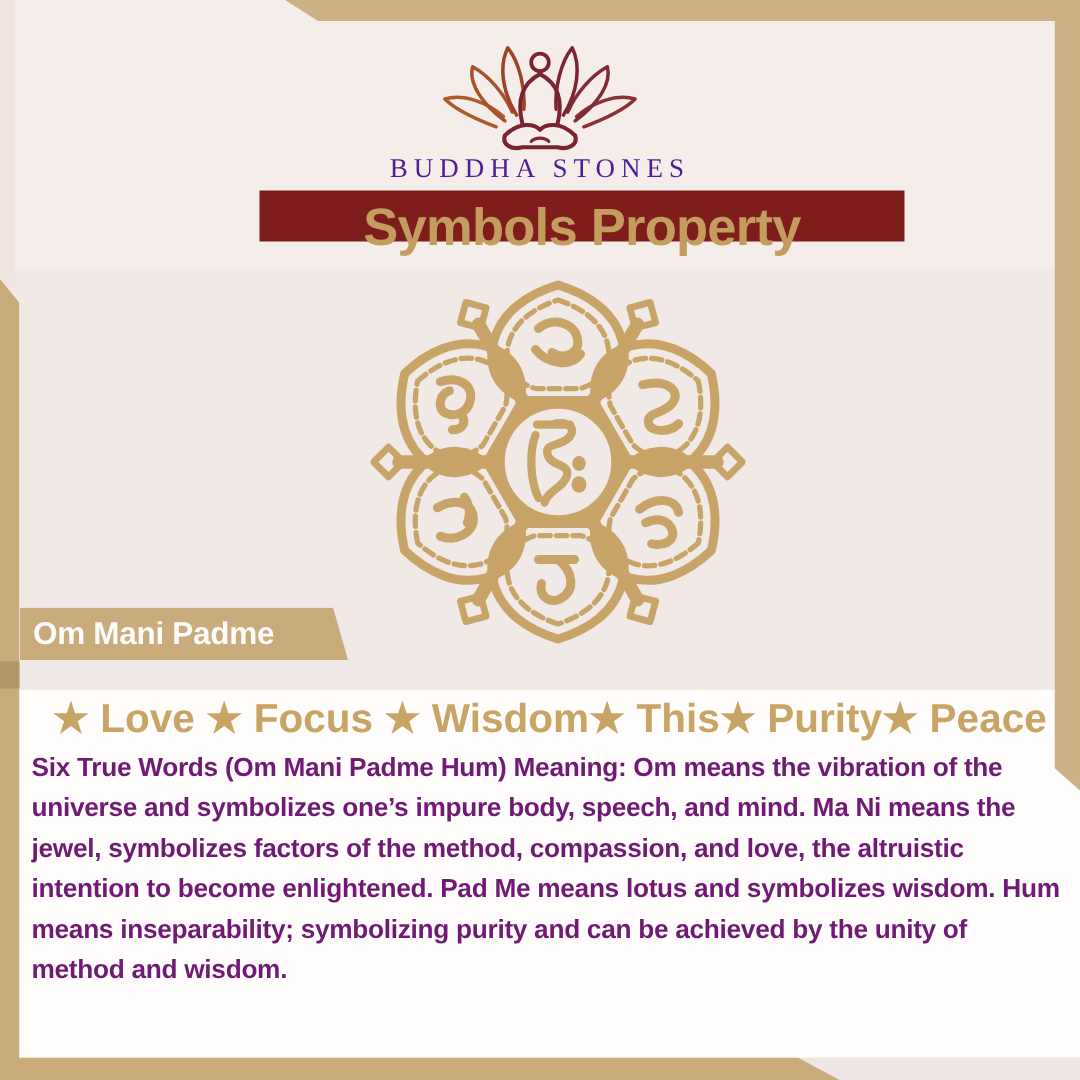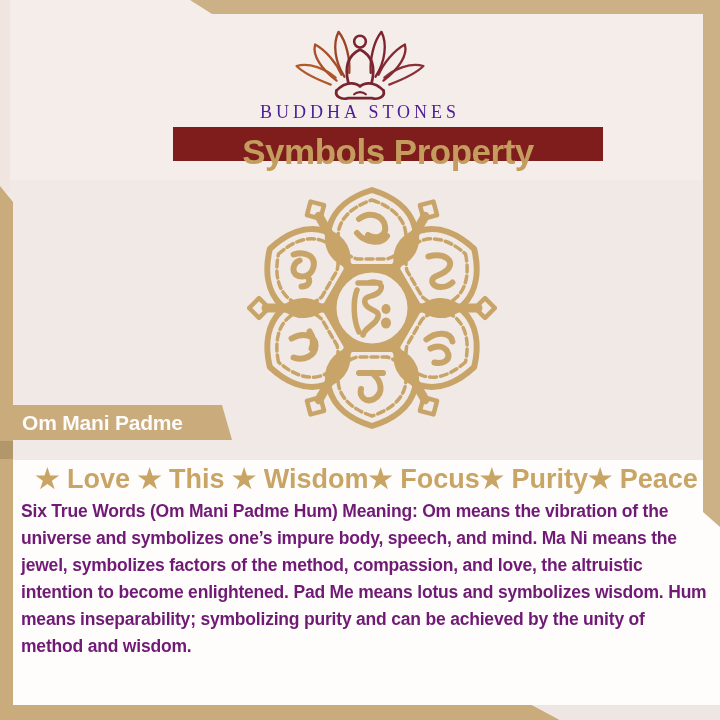--- a/index.html
+++ b/index.html
@@ -201,17 +201,17 @@
       <ellipse cx="14" cy="1" rx="4.5" ry="5" fill="#c8a468" stroke="none"></ellipse>
       <ellipse cx="14" cy="15" rx="5" ry="5.5" fill="#c8a468" stroke="none"></ellipse>
     </g>
   </svg>
 
   <div class="badge">
     <span>Om Mani Padme Hum</span>
   </div>
 
   <section class="content">
-    <div class="stars-line">★ Love ★ This ★ Wisdom★ Focus★ Purity★ Peace</div>
+    <div class="stars-line">★ Love ★ Focus ★ Wisdom★ This★ Purity★ Peace</div>
     <p>Six True Words (Om Mani Padme Hum) Meaning: Om means the vibration of the universe and symbolizes one’s impure body, speech, and mind. Ma Ni means the jewel, symbolizes factors of the method, compassion, and love, the altruistic intention to become enlightened. Pad Me means lotus and symbolizes wisdom. Hum means inseparability; symbolizing purity and can be achieved by the unity of method and wisdom.</p>
   </section>
 
 </div>
 
 </body></html>

